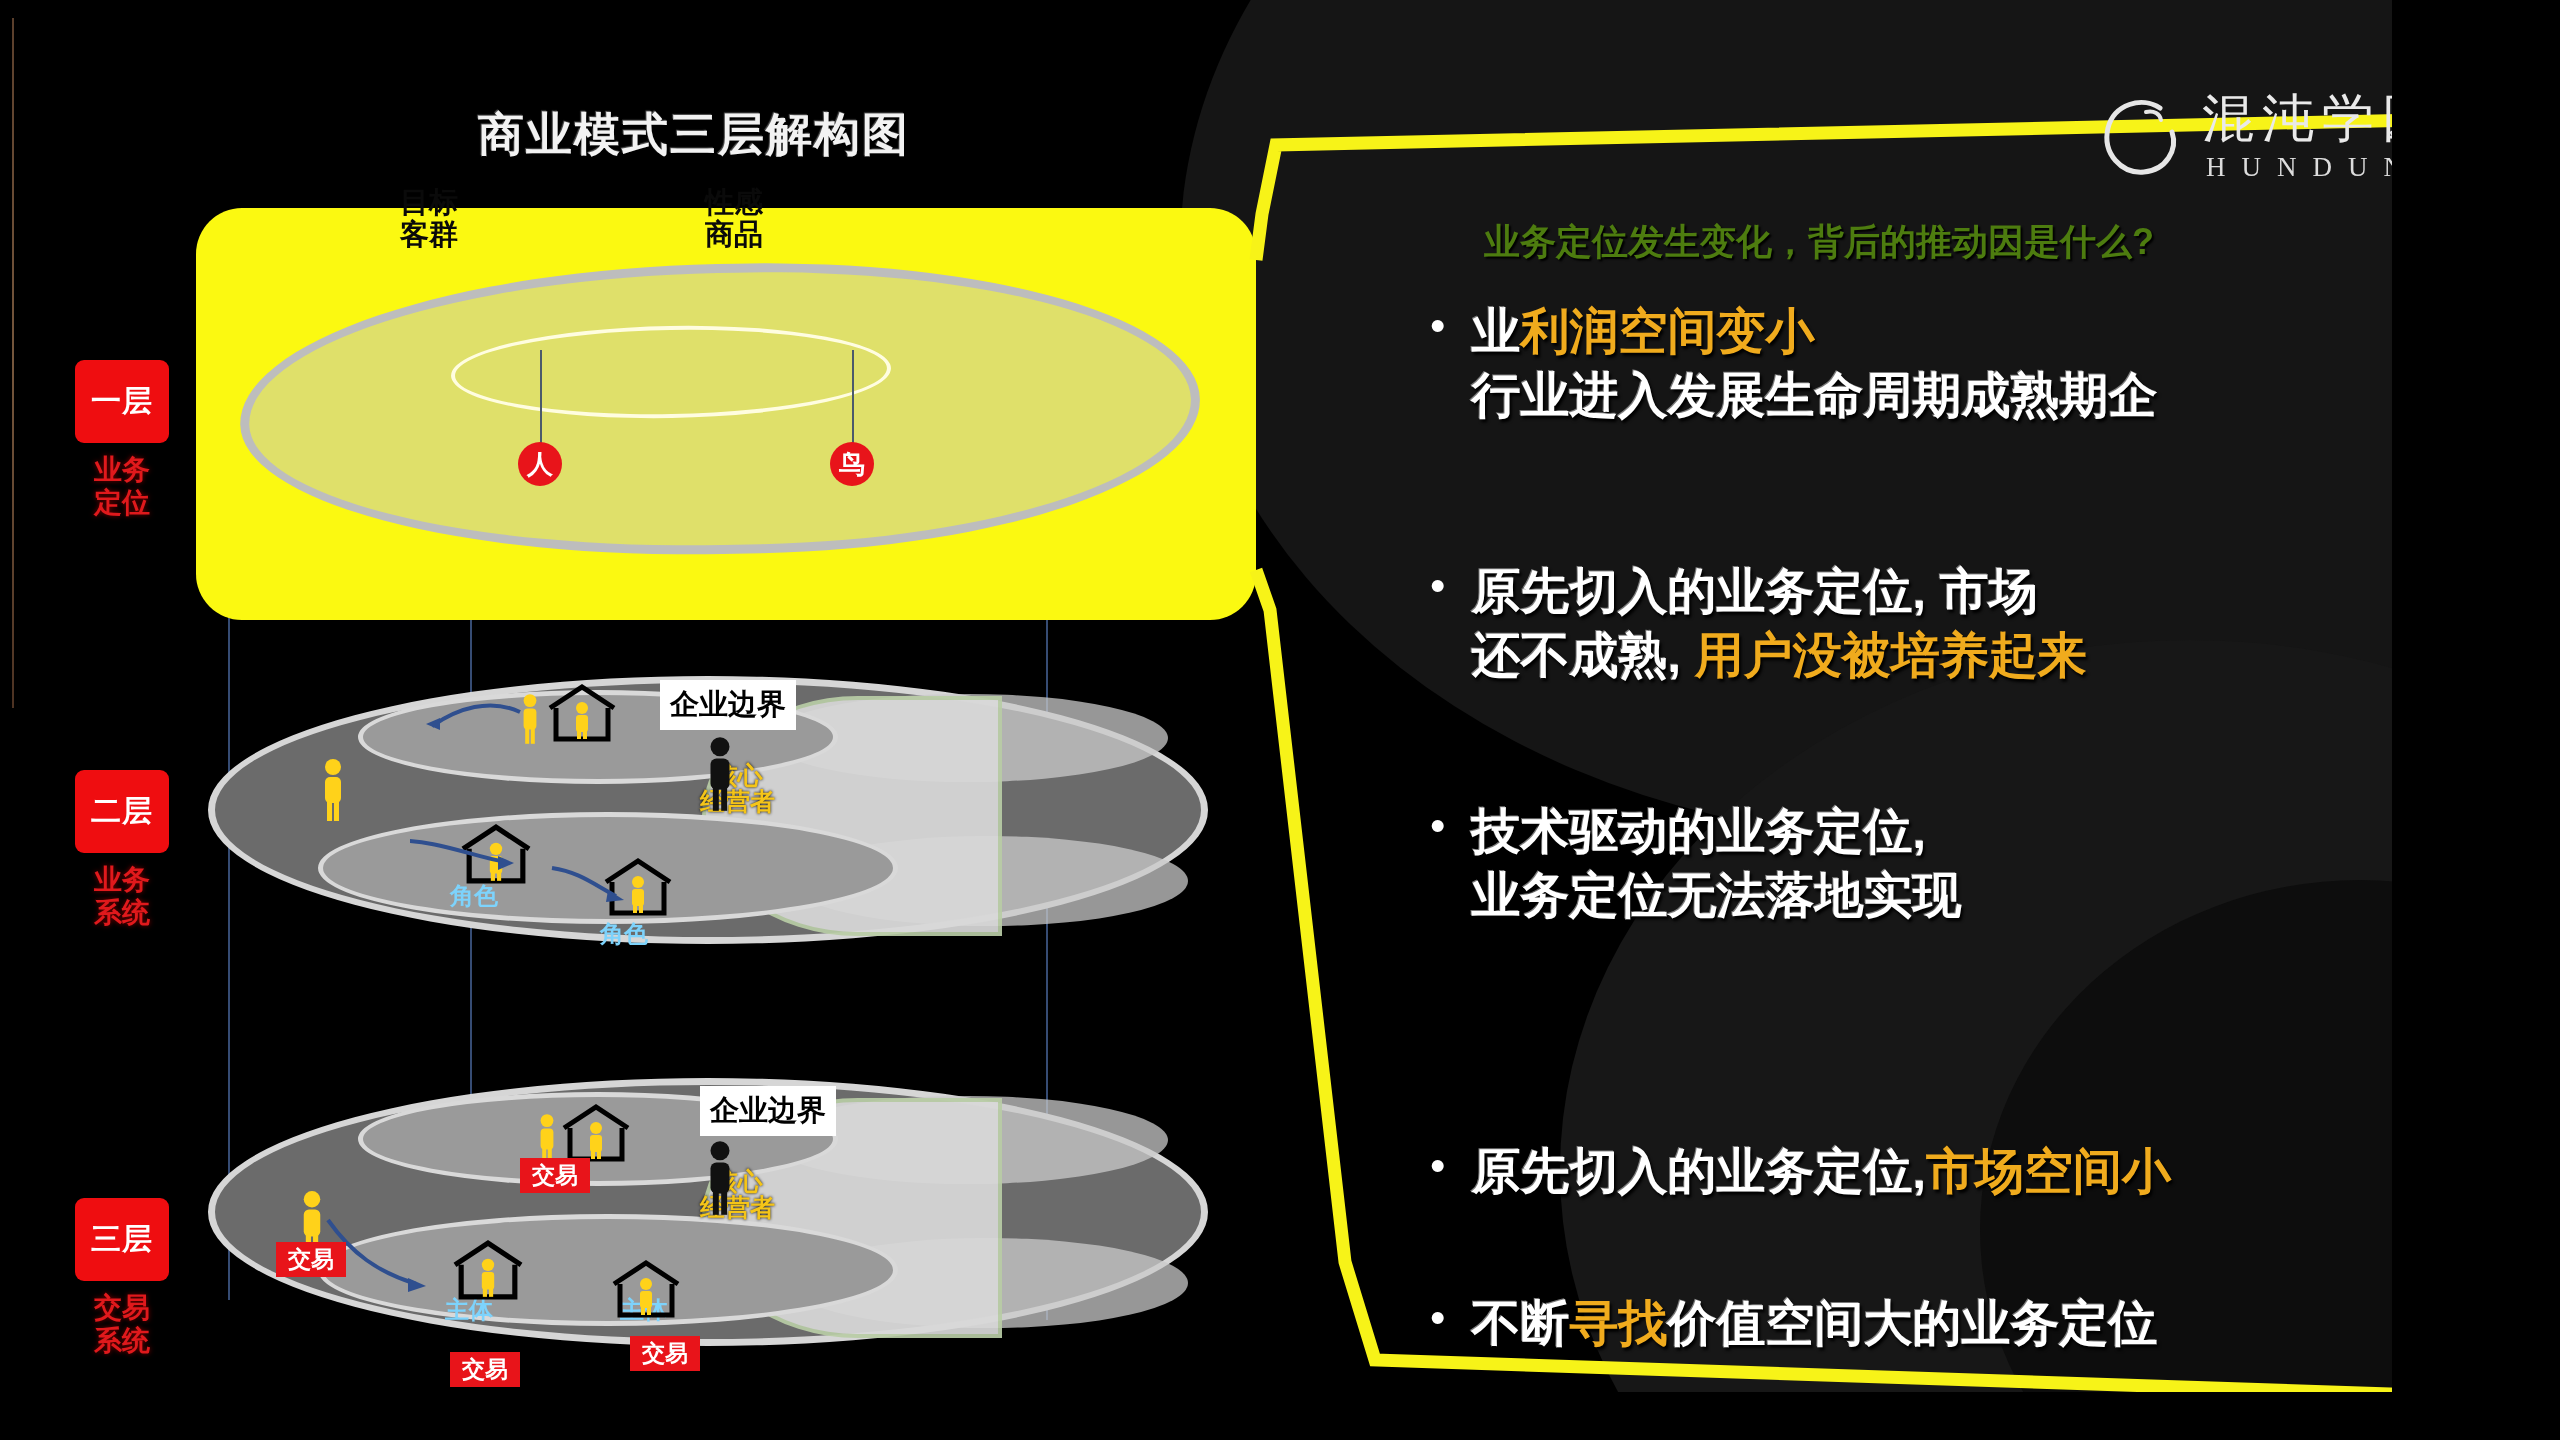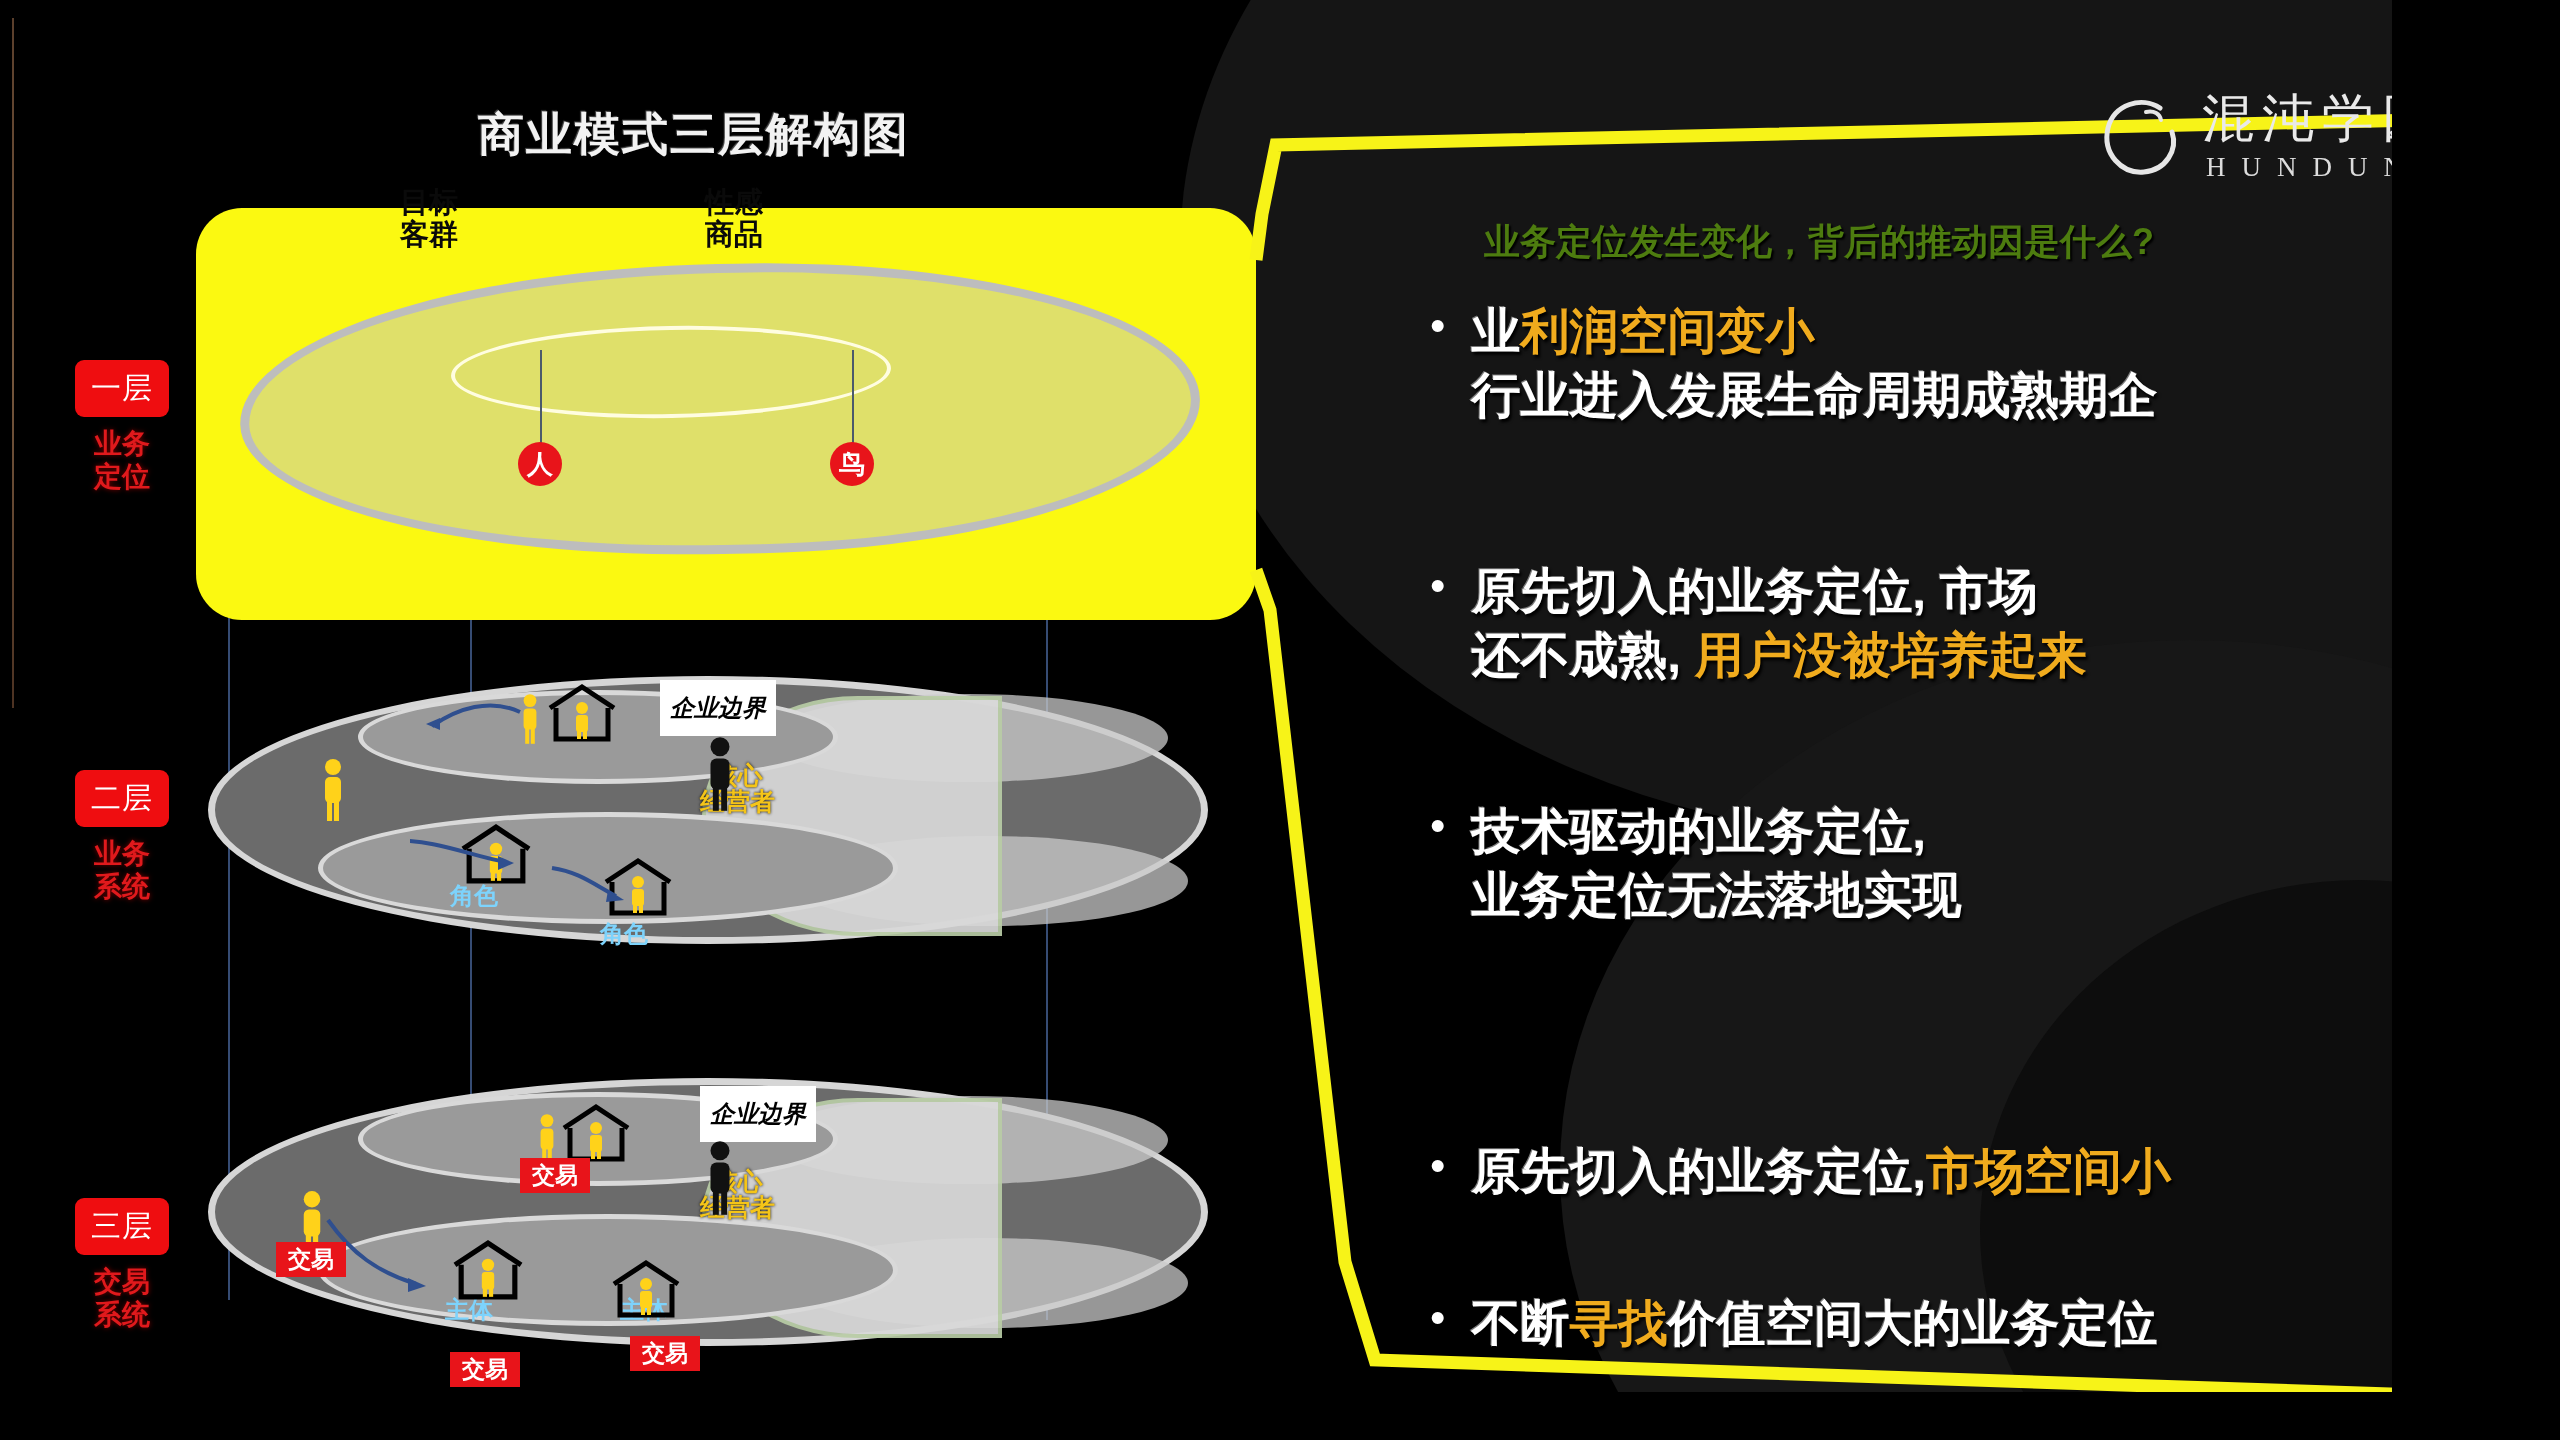--- a/index.html
+++ b/index.html
@@ -53,39 +53,39 @@
   .stem.a{left:540px;top:350px;height:96px;}
   .stem.b{left:852px;top:350px;height:96px;}
 
   
   .lens{position:absolute;}
   .lens .outer{position:absolute;left:0;top:0;width:100%;height:100%;
        background:#6b6b6b;border:7px solid #d6d6d6;border-radius:50%/50%;box-sizing:border-box;}
   .lens .band{position:absolute;background:#9a9a9a;border:5px solid #d9d9d9;border-radius:50%/50%;box-sizing:border-box;}
   .lens .brightzone{position:absolute;background:#d9d9d9;border:4px solid #b9cda6;box-sizing:border-box;opacity:.92;}
   .lens .pale{position:absolute;background:#c9c9c9;border-radius:50%/50%;opacity:.75;}
-  .biz-boundary{position:absolute;background:#fff;color:#000;font-size:24px;font-weight:bold;
-                padding:12px 10px;white-space:nowrap;font-style:italic;}
+  .biz-boundary{position:absolute;background:#fff;color:#000;font-size:29px;font-weight:bold;
+                padding:5px 10px;white-space:nowrap;}
   .role-lbl{position:absolute;font-size:24px;font-weight:bold;color:#7dd3fc;white-space:nowrap;}
   .trade-badge{position:absolute;background:#e8141a;color:#fff;font-size:23px;font-weight:bold;
                padding:2px 12px;white-space:nowrap;}
   .core-lbl{position:absolute;font-size:25px;font-weight:bold;color:#f5c518;white-space:nowrap;
             text-shadow:0 0 3px #000;line-height:1.05;text-align:center;}
 
   
   .person{position:absolute;}
   .house{position:absolute;}
 
   
   .vline{position:absolute;width:2px;background:#39507a;opacity:.95;}
 
   
   .ltag{position:absolute;width:120px;text-align:center;}
-  .ltag .chip{display:inline-block;background:#ef0d10;color:#fff;font-size:30px;font-weight:normal;
-              padding:8px 16px;border-radius:9px;letter-spacing:1px;}
+  .ltag .chip{display:inline-block;background:#ef0d10;color:#fff;font-size:30px;font-weight:bold;
+              padding:21px 16px;border-radius:9px;letter-spacing:1px;}
   .ltag .sub{margin-top:10px;color:#e0191c;font-size:28px;font-weight:bold;line-height:1.18;
              text-shadow:0 0 5px rgba(255,0,0,.5);}
 
   
   .headline{position:absolute;left:1484px;top:218px;font-size:36px;font-weight:bold;color:#4d7c0f;
             text-shadow:2px 2px 2px #000;white-space:nowrap;}
   .bullet{position:absolute;display:flex;align-items:flex-start;}
   .dot{color:#fff;font-size:44px;line-height:.9;margin-right:26px;margin-top:6px;}
   .btext{font-size:49px;font-weight:bold;color:#fff;line-height:1.30;
          text-shadow:2px 3px 3px #000,-1px -1px 0 #7a7a7a;}

